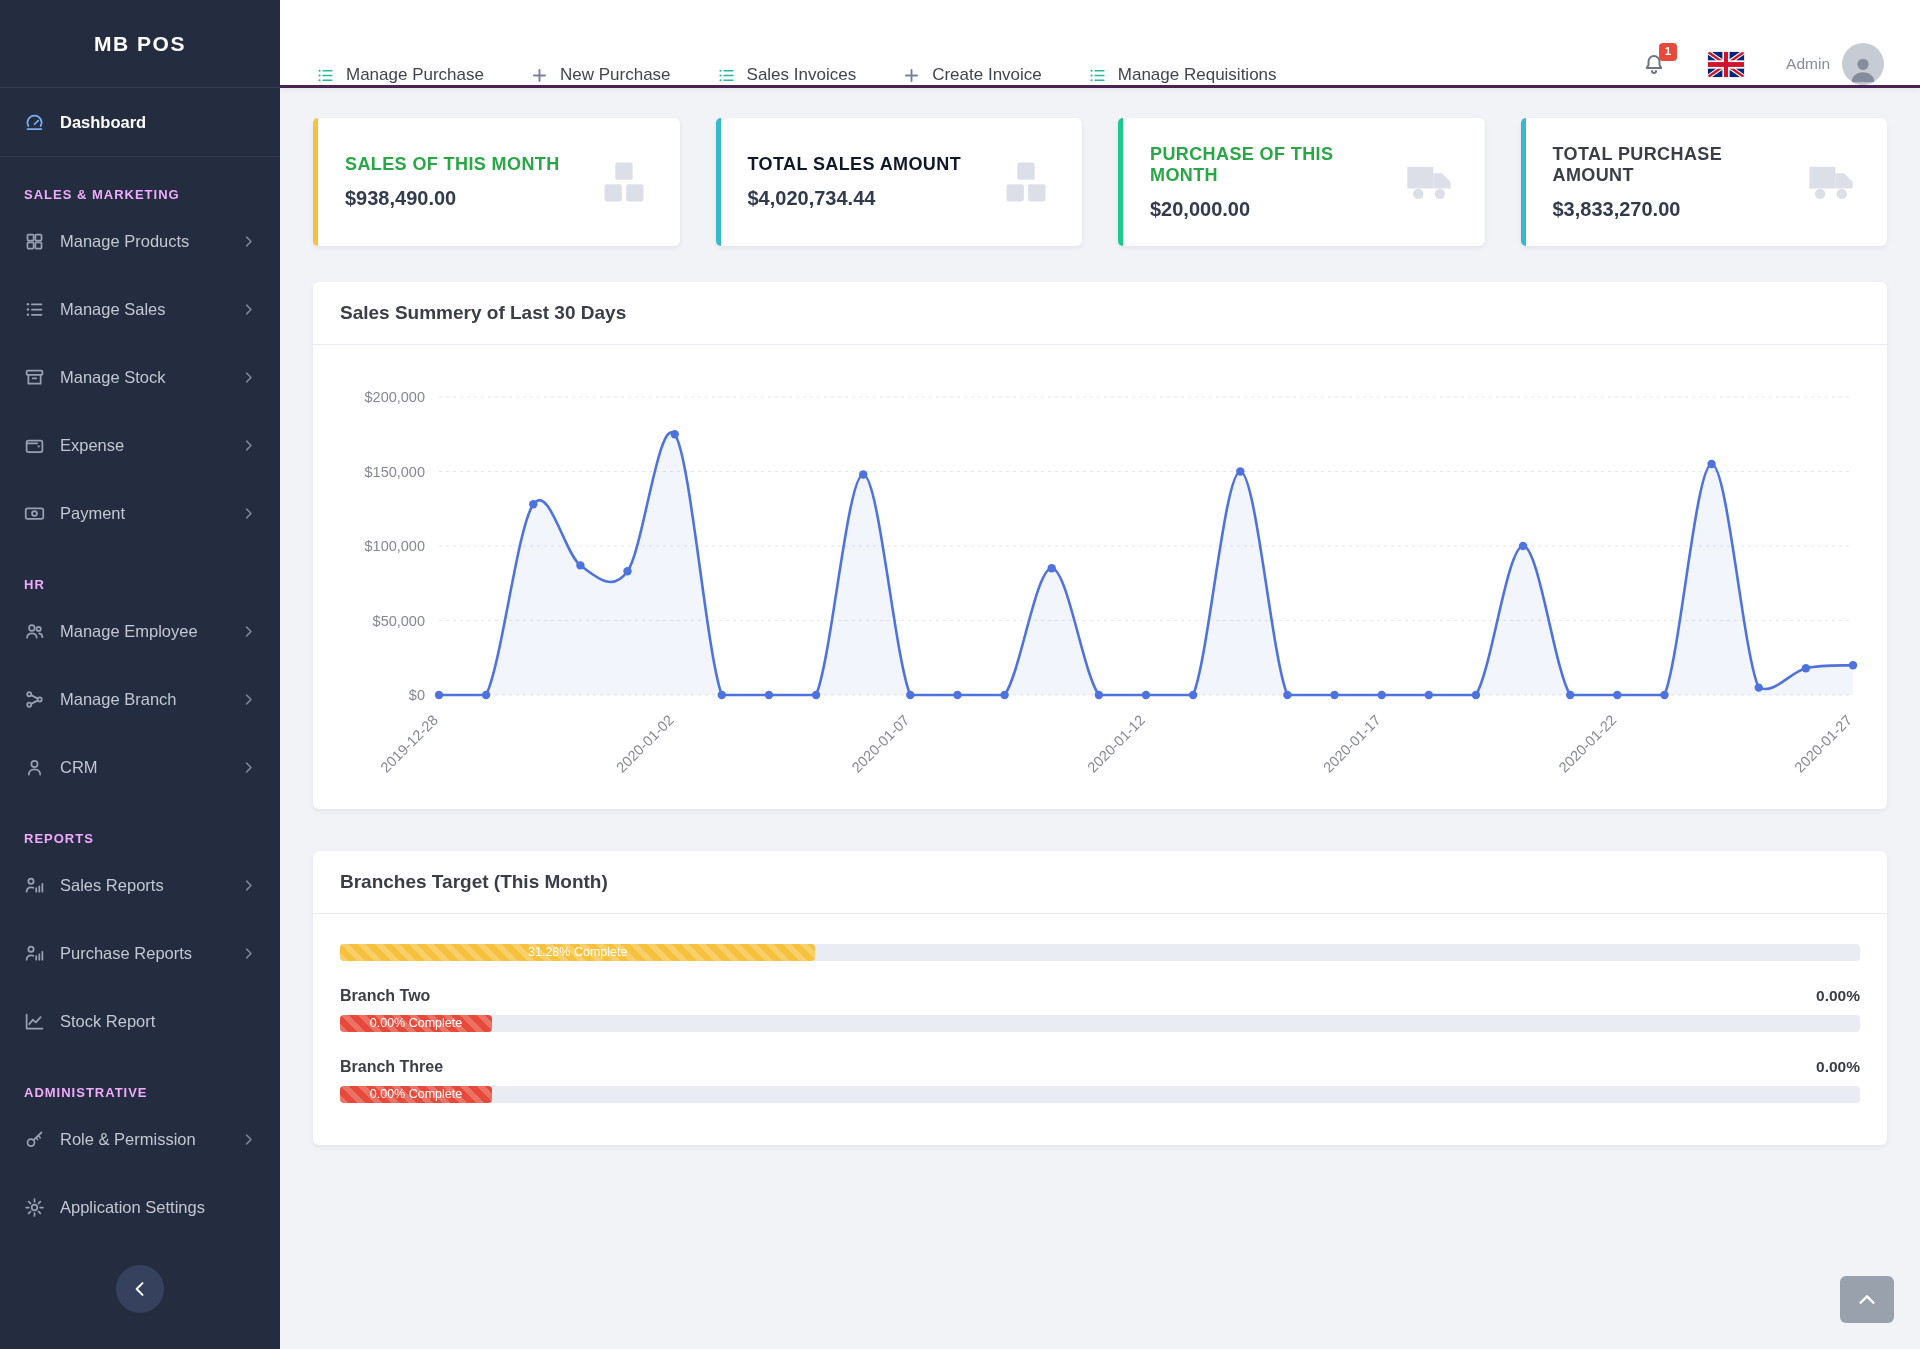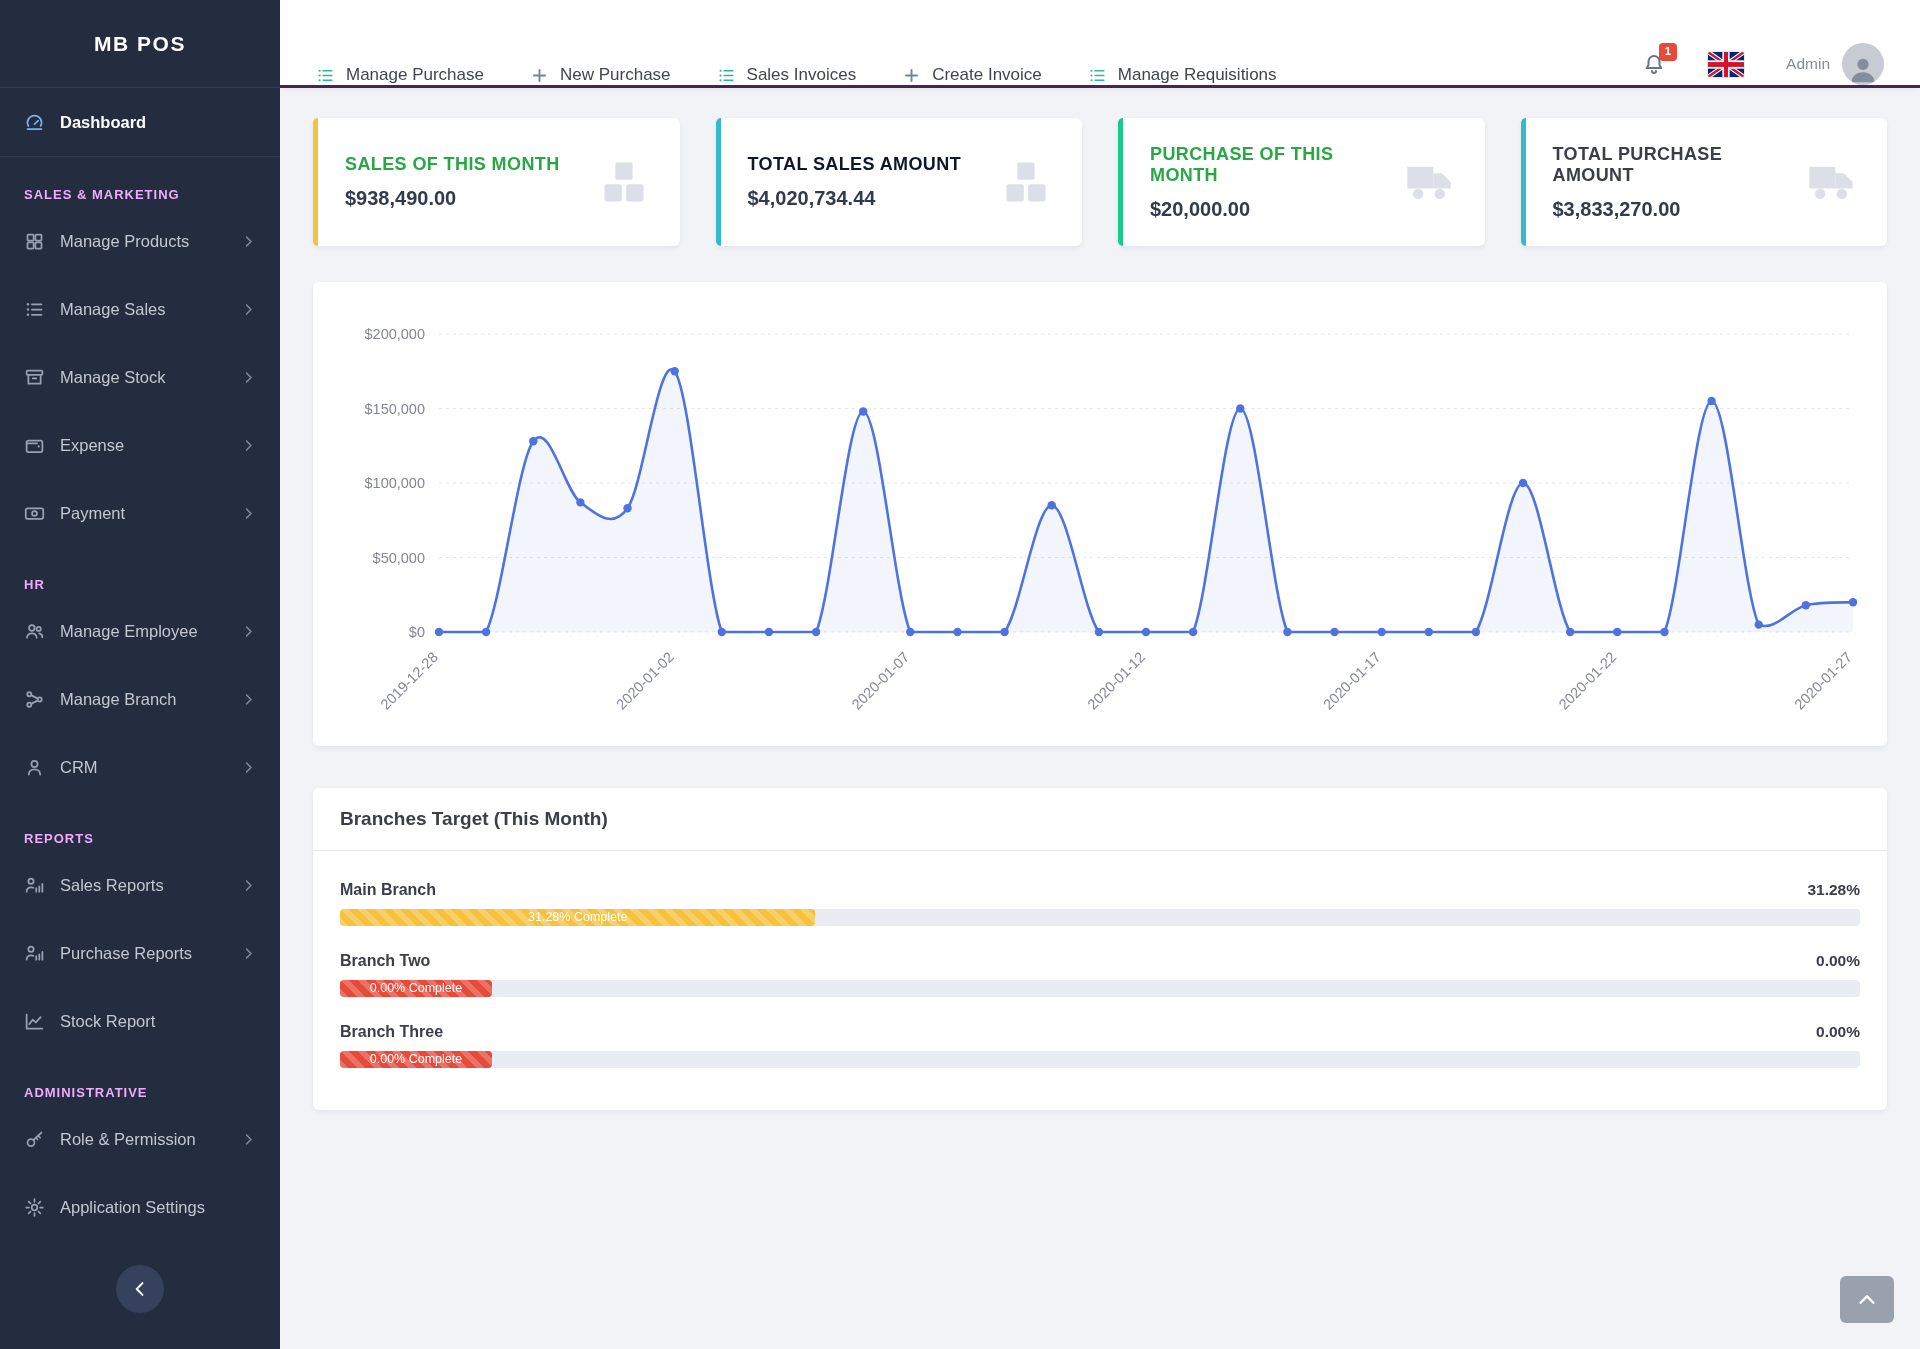--- a/index.html
+++ b/index.html
@@ -486,20 +486,21 @@
             <div class="stat-title" style="color: rgb(59, 62, 73);">TOTAL PURCHASE AMOUNT</div>
             <div class="stat-value">$3,833,270.00</div>
           </div>
           <svg class="stat-icon">
               <use href="#i-truck"></use>
             </svg>
         </div>
       </section>
 
       <section class="card chart-card">
+        <div class="card-header">Sales Summery of Last 30 Days</div>
         <div class="chart-body"><svg width="1574" height="448" viewBox="0 0 1574 448" font-family="Liberation Sans, sans-serif">
               <line x1="112" y1="340.0" x2="1526" y2="340.0" stroke="#e3e6f0" stroke-width="1" stroke-dasharray="3,4"></line>
               <text x="98" y="345" text-anchor="end" font-size="14.5" fill="#858796">$0</text>
               <line x1="112" y1="265.5" x2="1526" y2="265.5" stroke="#e3e6f0" stroke-width="1" stroke-dasharray="3,4"></line>
               <text x="98" y="270.5" text-anchor="end" font-size="14.5" fill="#858796">$50,000</text>
               <line x1="112" y1="191.0" x2="1526" y2="191.0" stroke="#e3e6f0" stroke-width="1" stroke-dasharray="3,4"></line>
               <text x="98" y="196" text-anchor="end" font-size="14.5" fill="#858796">$100,000</text>
               <line x1="112" y1="116.5" x2="1526" y2="116.5" stroke="#e3e6f0" stroke-width="1" stroke-dasharray="3,4"></line>
               <text x="98" y="121.5" text-anchor="end" font-size="14.5" fill="#858796">$150,000</text>
               <line x1="112" y1="42.0" x2="1526" y2="42.0" stroke="#e3e6f0" stroke-width="1" stroke-dasharray="3,4"></line>
@@ -544,24 +545,20 @@
               <circle cx="1431.7" cy="332.6" r="4.2" fill="#4e73df"></circle>
               <circle cx="1478.9" cy="313.2" r="4.2" fill="#4e73df"></circle>
               <circle cx="1526" cy="310.2" r="4.2" fill="#4e73df"></circle>
             </svg></div>
       </section>
 
       <section class="card">
         <div class="card-header">Branches Target (This Month)</div>
         <div class="branches-body">
           <div class="branch-row">
-            <div class="branch-top">
-              <span class="branch-name">Main Branch</span>
-              <span class="branch-pct">31.28%</span>
-            </div>
             <div class="progress">
               <div class="progress-bar" style="width: 31.28%; background-color: rgb(246, 194, 62);">31.28% Complete</div>
             </div>
           </div>
           <div class="branch-row">
             <div class="branch-top">
               <span class="branch-name">Branch Two</span>
               <span class="branch-pct">0.00%</span>
             </div>
             <div class="progress">

